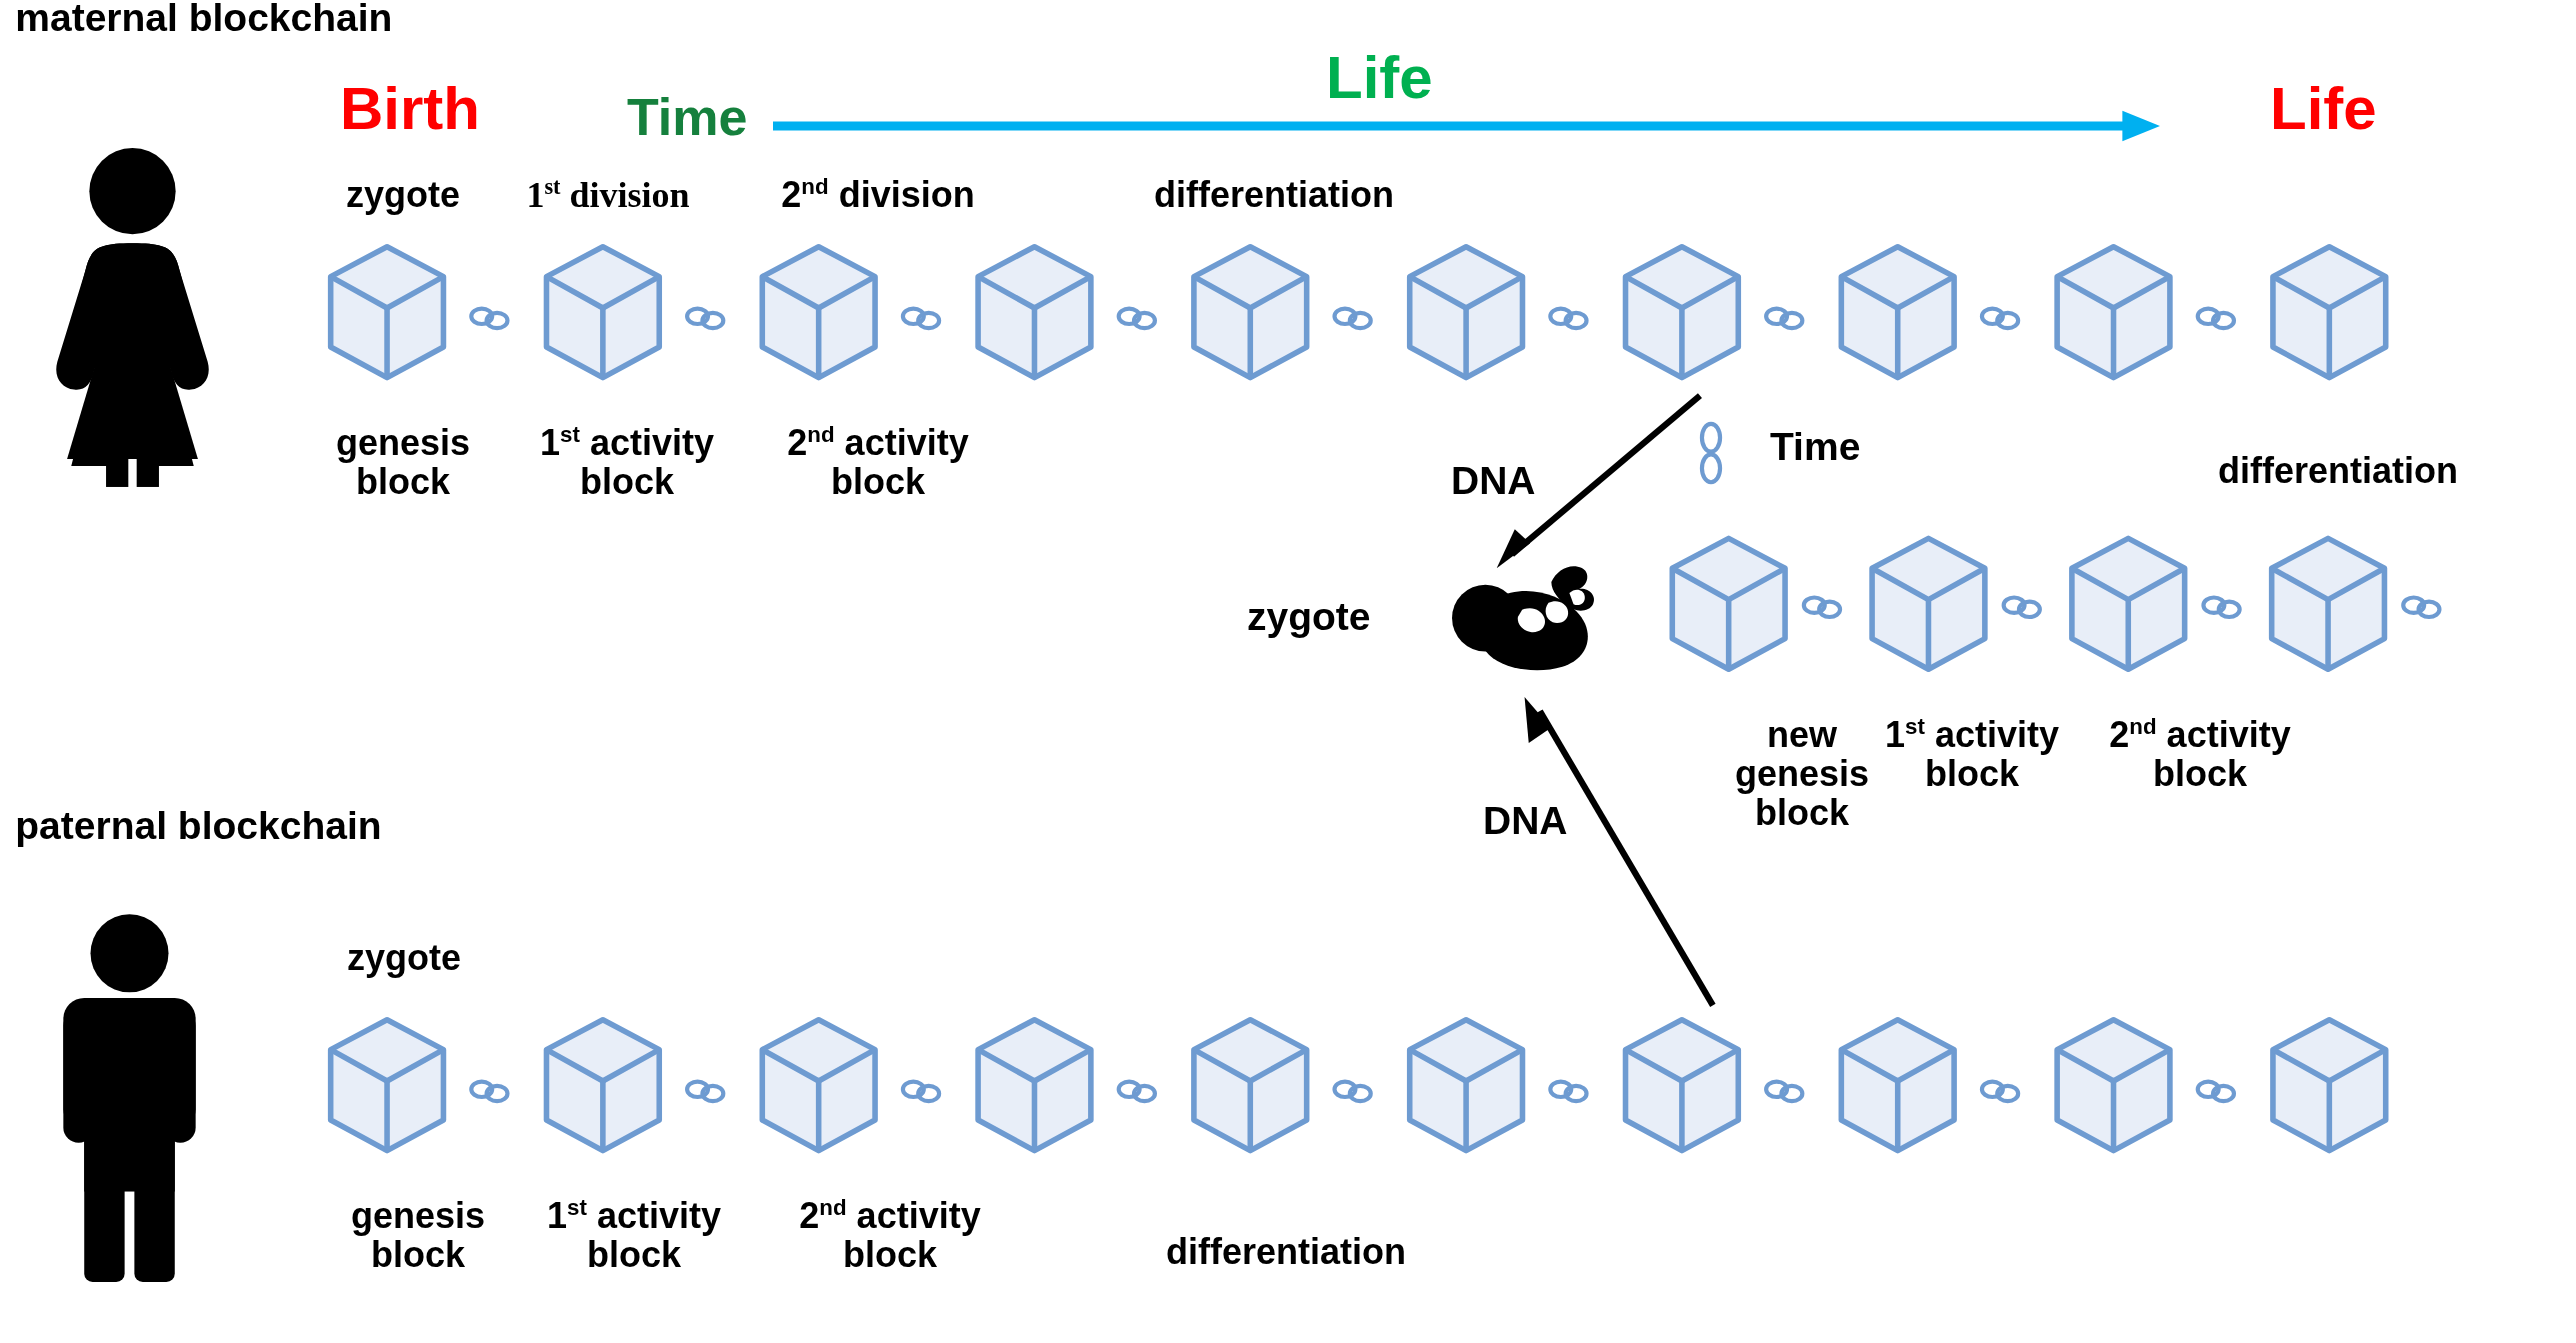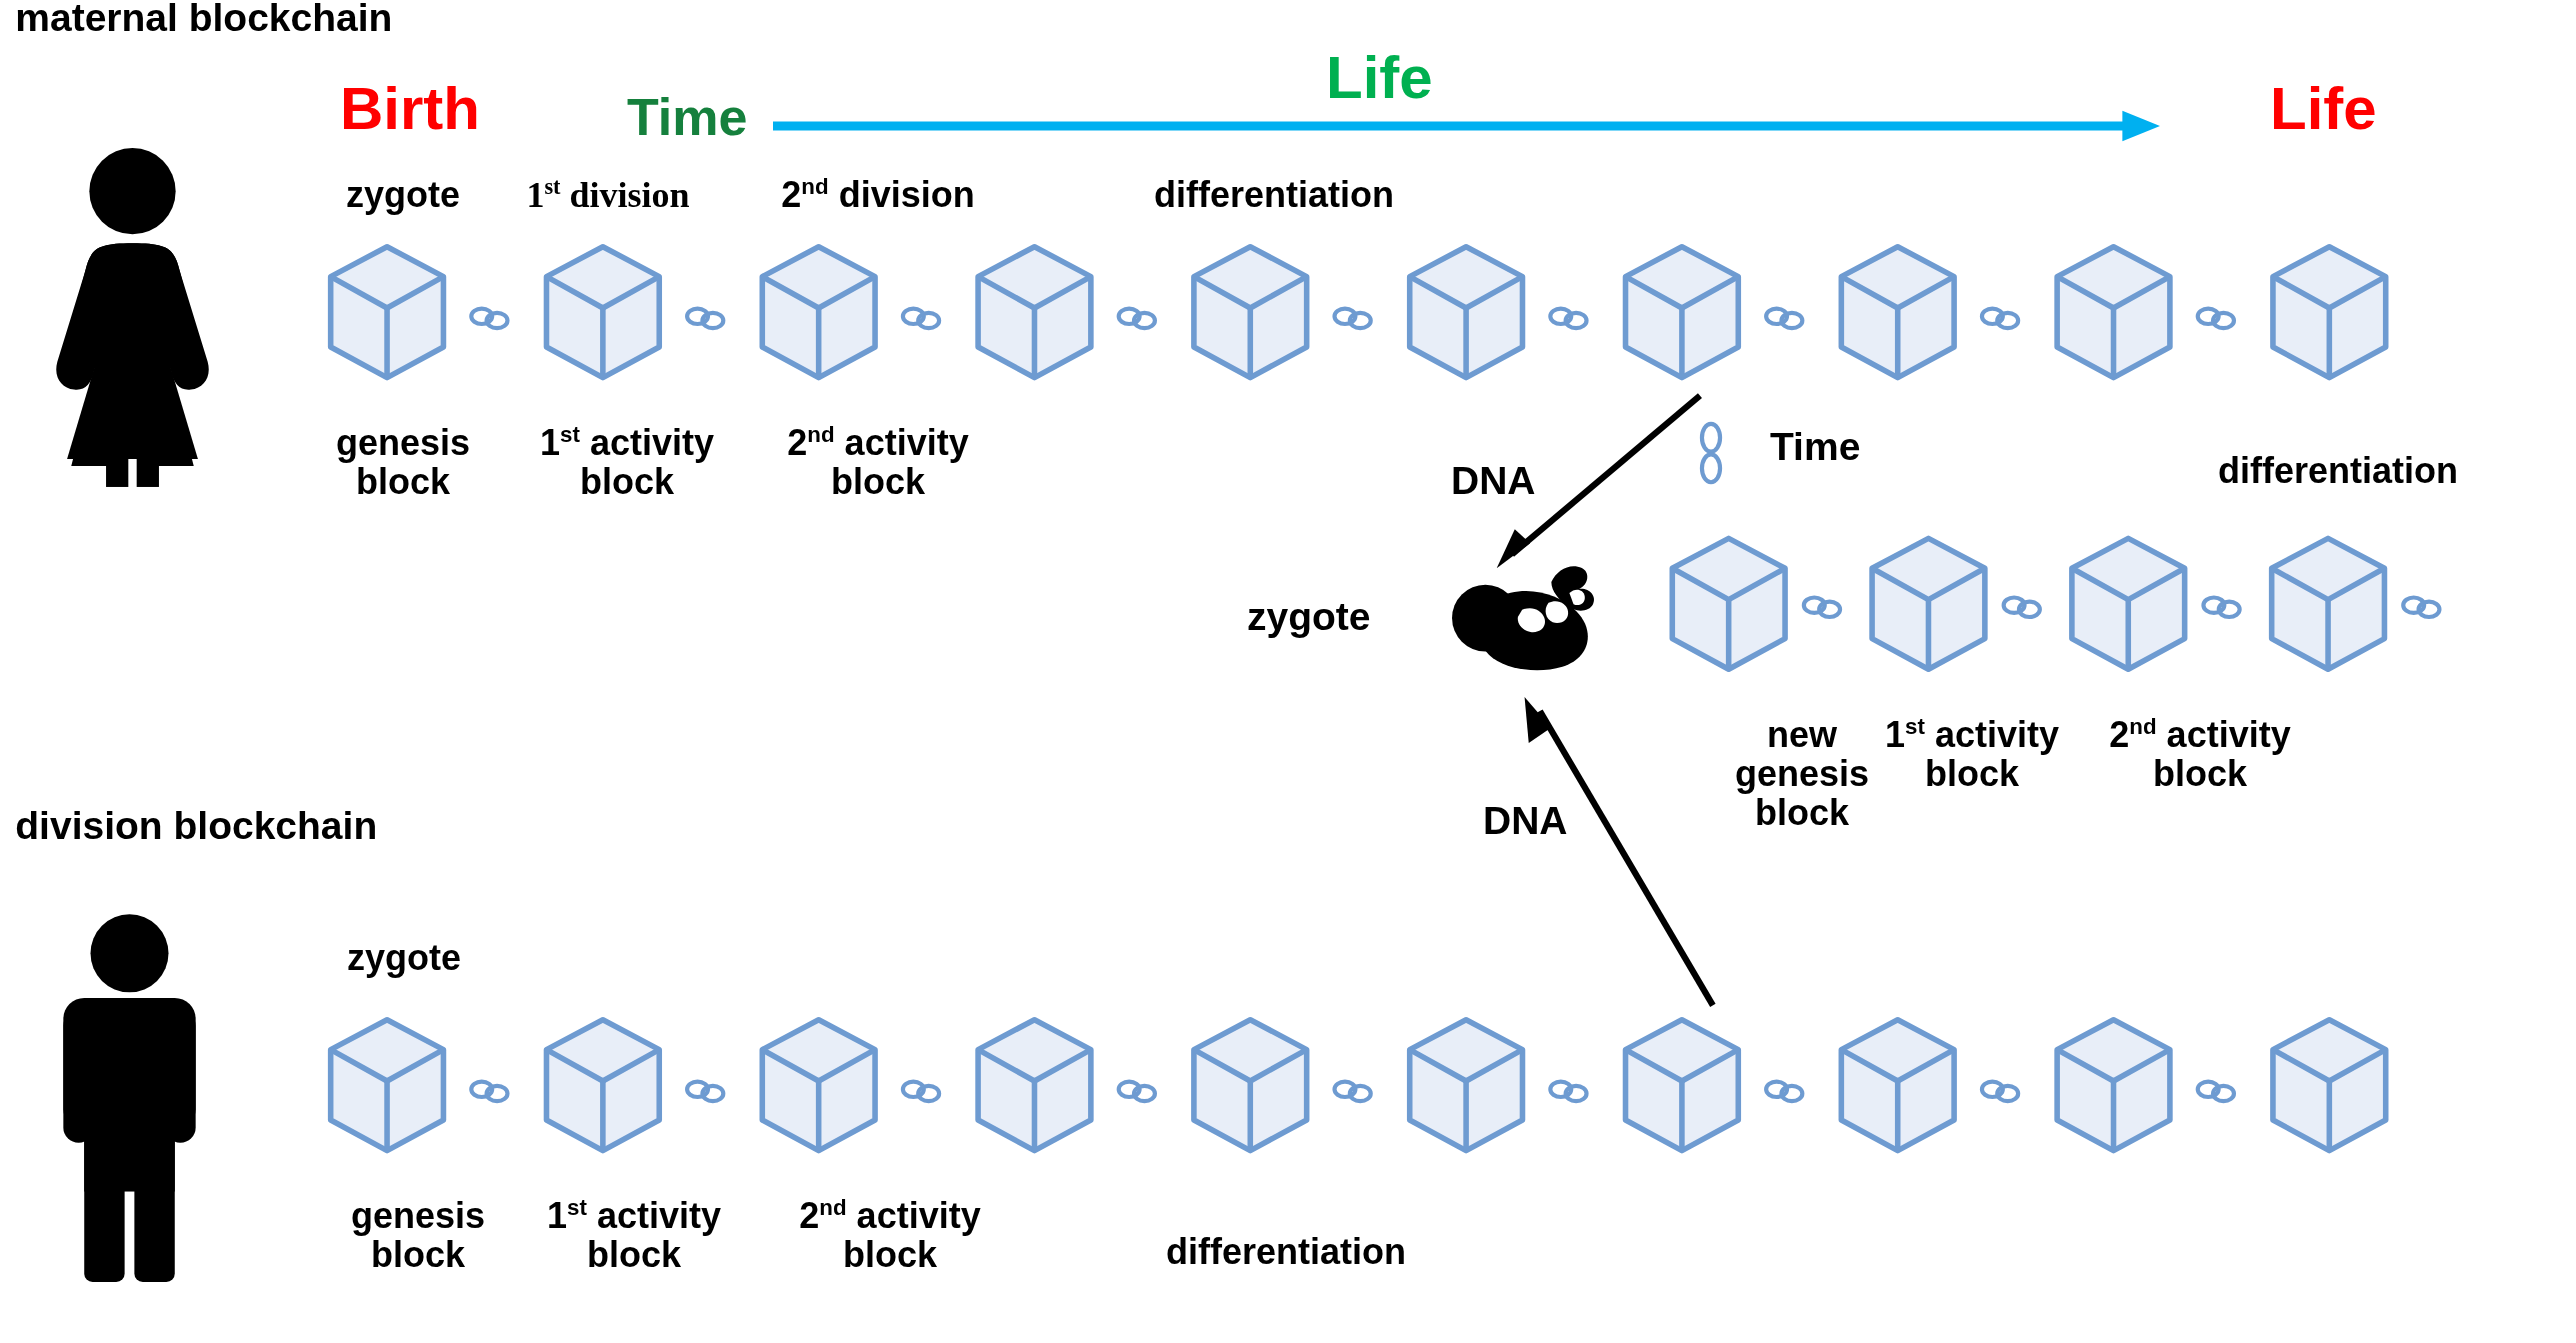--- a/index.html
+++ b/index.html
@@ -23,21 +23,21 @@
   svg{display:block;overflow:visible;}
   .chainrow{position:absolute;}
 </style>
 </head>
 <body>
 
 <div class="stage">
 
   <div class="lbl md" style="left:15.3px;top:-2.8px;">maternal blockchain</div>
 
-  <div class="lbl md" style="left:15.3px;top:805px;">division blockchain</div>
+  <div class="lbl md" style="left:15.3px;top:805px;">paternal blockchain</div>
 
   <div class="abs" style="left:21px;top:132px;width:223px;height:348px;">
     <svg width="223" height="348" viewBox="0 0 320 500">
       <circle cx="160" cy="85" r="62" fill="#000"></circle>
       <path d="M160 160 C 108 160 100 168 92 200 L 52 330 C 46 352 58 368 76 370 C 92 372 100 362 104 346 L 128 262 L 128 262 L 72 480 L 134 480 L 134 390 L 186 390 L 186 480 L 248 480 L 192 262 L 216 346 C 220 362 228 372 244 370 C 262 368 274 352 268 330 L 228 200 C 220 168 212 160 160 160 Z" fill="#000"></path>
       <path d="M160 160 C 108 160 100 168 92 200 L 56 338 L 264 338 L 228 200 C 220 168 212 160 160 160 Z" fill="#000"></path>
       <path d="M128 262 L 66 470 L 254 470 L 192 262 Z" fill="#000"></path>
       <rect x="122" y="450" width="32" height="60" fill="#000"></rect>
       <rect x="166" y="450" width="32" height="60" fill="#000"></rect>
     </svg>

